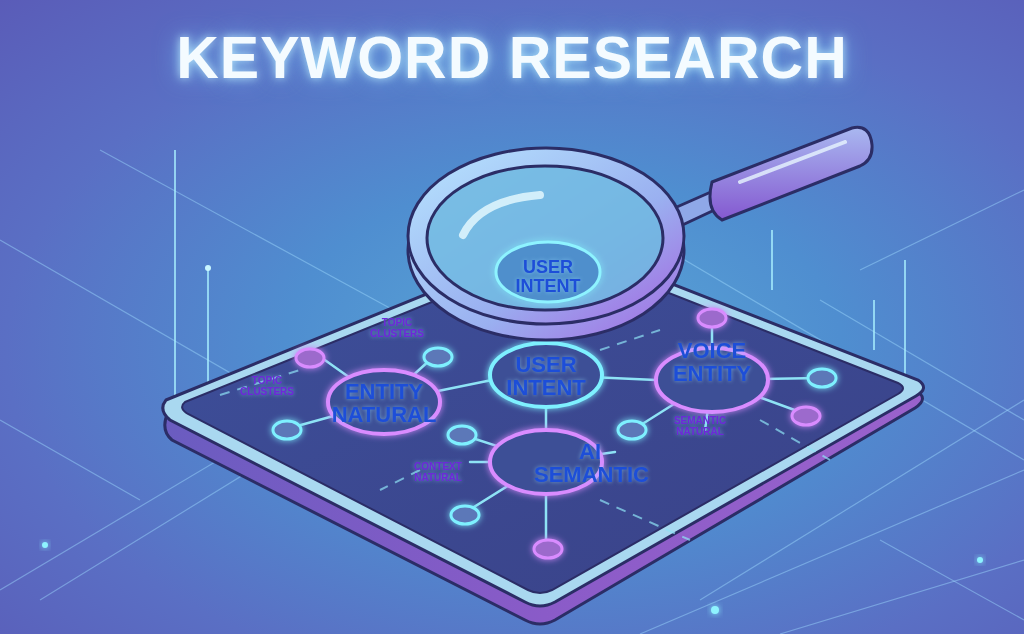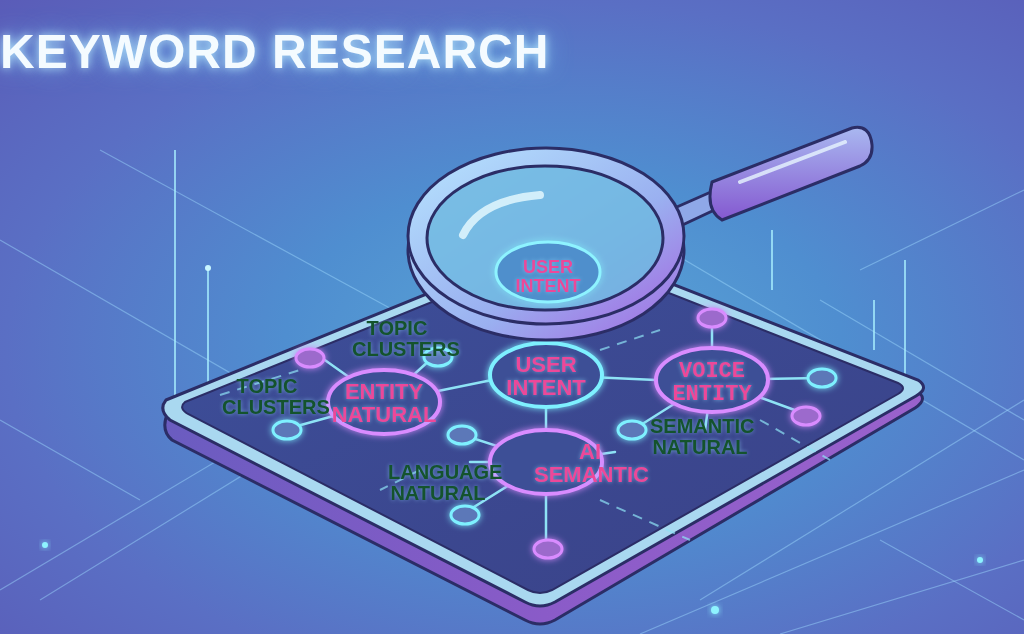--- a/index.html
+++ b/index.html
@@ -1,26 +1,26 @@
 <!DOCTYPE html>
 <html><head>
 <meta charset="utf-8">
 <style>
   html, body { margin:0; padding:0; }
   body { width:1024px; height:634px; overflow:hidden; position:relative;
     font-family: "Liberation Sans", "DejaVu Sans", sans-serif; }
   .bg { position:absolute; inset:0;
     background: radial-gradient(ellipse at 55% 55%, #5aa6d6 0%, #4f8ed0 35%, #5a6fc4 70%, #5a5cb8 100%); }
   svg.scene { position:absolute; left:0; top:0; }
-  .title { position:absolute; left:0; right:0; top:24px; 
-    font-weight:bold; font-size:48px; letter-spacing:1px; color:#f4fbff;
+  .title { position:absolute; left:0; right:0; top:24px; text-align:center;
+    font-weight:bold; font-size:59px; letter-spacing:1px; color:#f4fbff;
     text-shadow: 0 0 10px rgba(190,240,255,0.9), 0 0 24px rgba(120,210,255,0.7); }
-  .lbl { position:absolute; font-weight:bold; color:#ec4899; text-align:center;
+  .lbl { position:absolute; font-weight:bold; color:#1d4ed8; text-align:center;
     line-height:1.05; text-shadow:0 0 4px rgba(150,220,255,0.6); }
-  .small { font-size:20px; color:#14532d; }
+  .small { font-size:10px; color:#6d28d9; }
   .big { font-size:22px; }
 </style>
 </head>
 <body>
 
 <div class="bg"></div>
 
 <svg class="scene" width="1024" height="634" viewBox="0 0 1024 634">
   <defs>
     <filter id="glow" x="-50%" y="-50%" width="200%" height="200%">
@@ -150,37 +150,37 @@
 </div>
 
 <div class="lbl big" style="left:490px; top:353px; width:112px;">
   <div>USER</div>
   <div>INTENT</div>
 </div>
 <div class="lbl big" style="left:328px; top:380px; width:112px;">
   <div>ENTITY</div>
   <div>NATURAL</div>
 </div>
-<div class="lbl big" style="left:656px; top:360px; width:112px;font-family:Liberation Mono, monospace;">
+<div class="lbl big" style="left:656px; top:339px; width:112px;">
   <div>VOICE</div>
   <div>ENTITY</div>
 </div>
 <div class="lbl big" style="left:490px; top:440px; width:112px;margin-left:44px;">
   <div>AI</div>
   <div>SEMANTIC</div>
 </div>
 
 <div class="lbl small" style="left:352px; top:318px; width:90px;">
   <div>TOPIC</div>
   <div>CLUSTERS</div>
 </div>
 <div class="lbl small" style="left:222px; top:376px; width:90px;">
   <div>TOPIC</div>
   <div>CLUSTERS</div>
 </div>
 <div class="lbl small" style="left:388px; top:462px; width:100px;">
-  <div>LANGUAGE</div>
+  <div>CONTEXT</div>
   <div>NATURAL</div>
 </div>
 <div class="lbl small" style="left:650px; top:416px; width:100px;">
   <div>SEMANTIC</div>
   <div>NATURAL</div>
 </div>
 
 </body></html>

